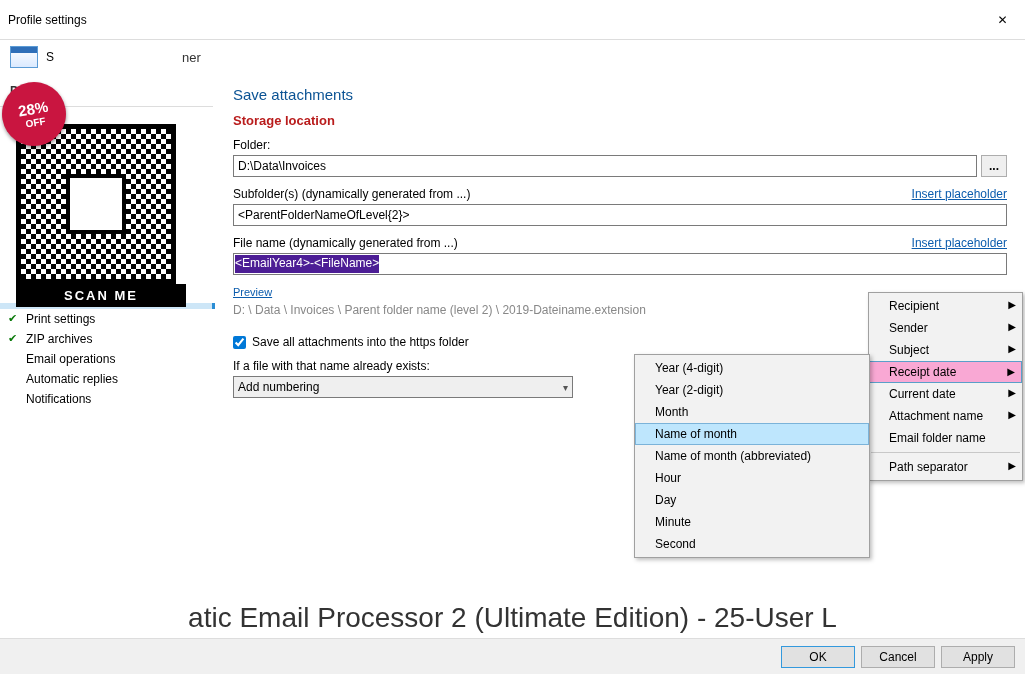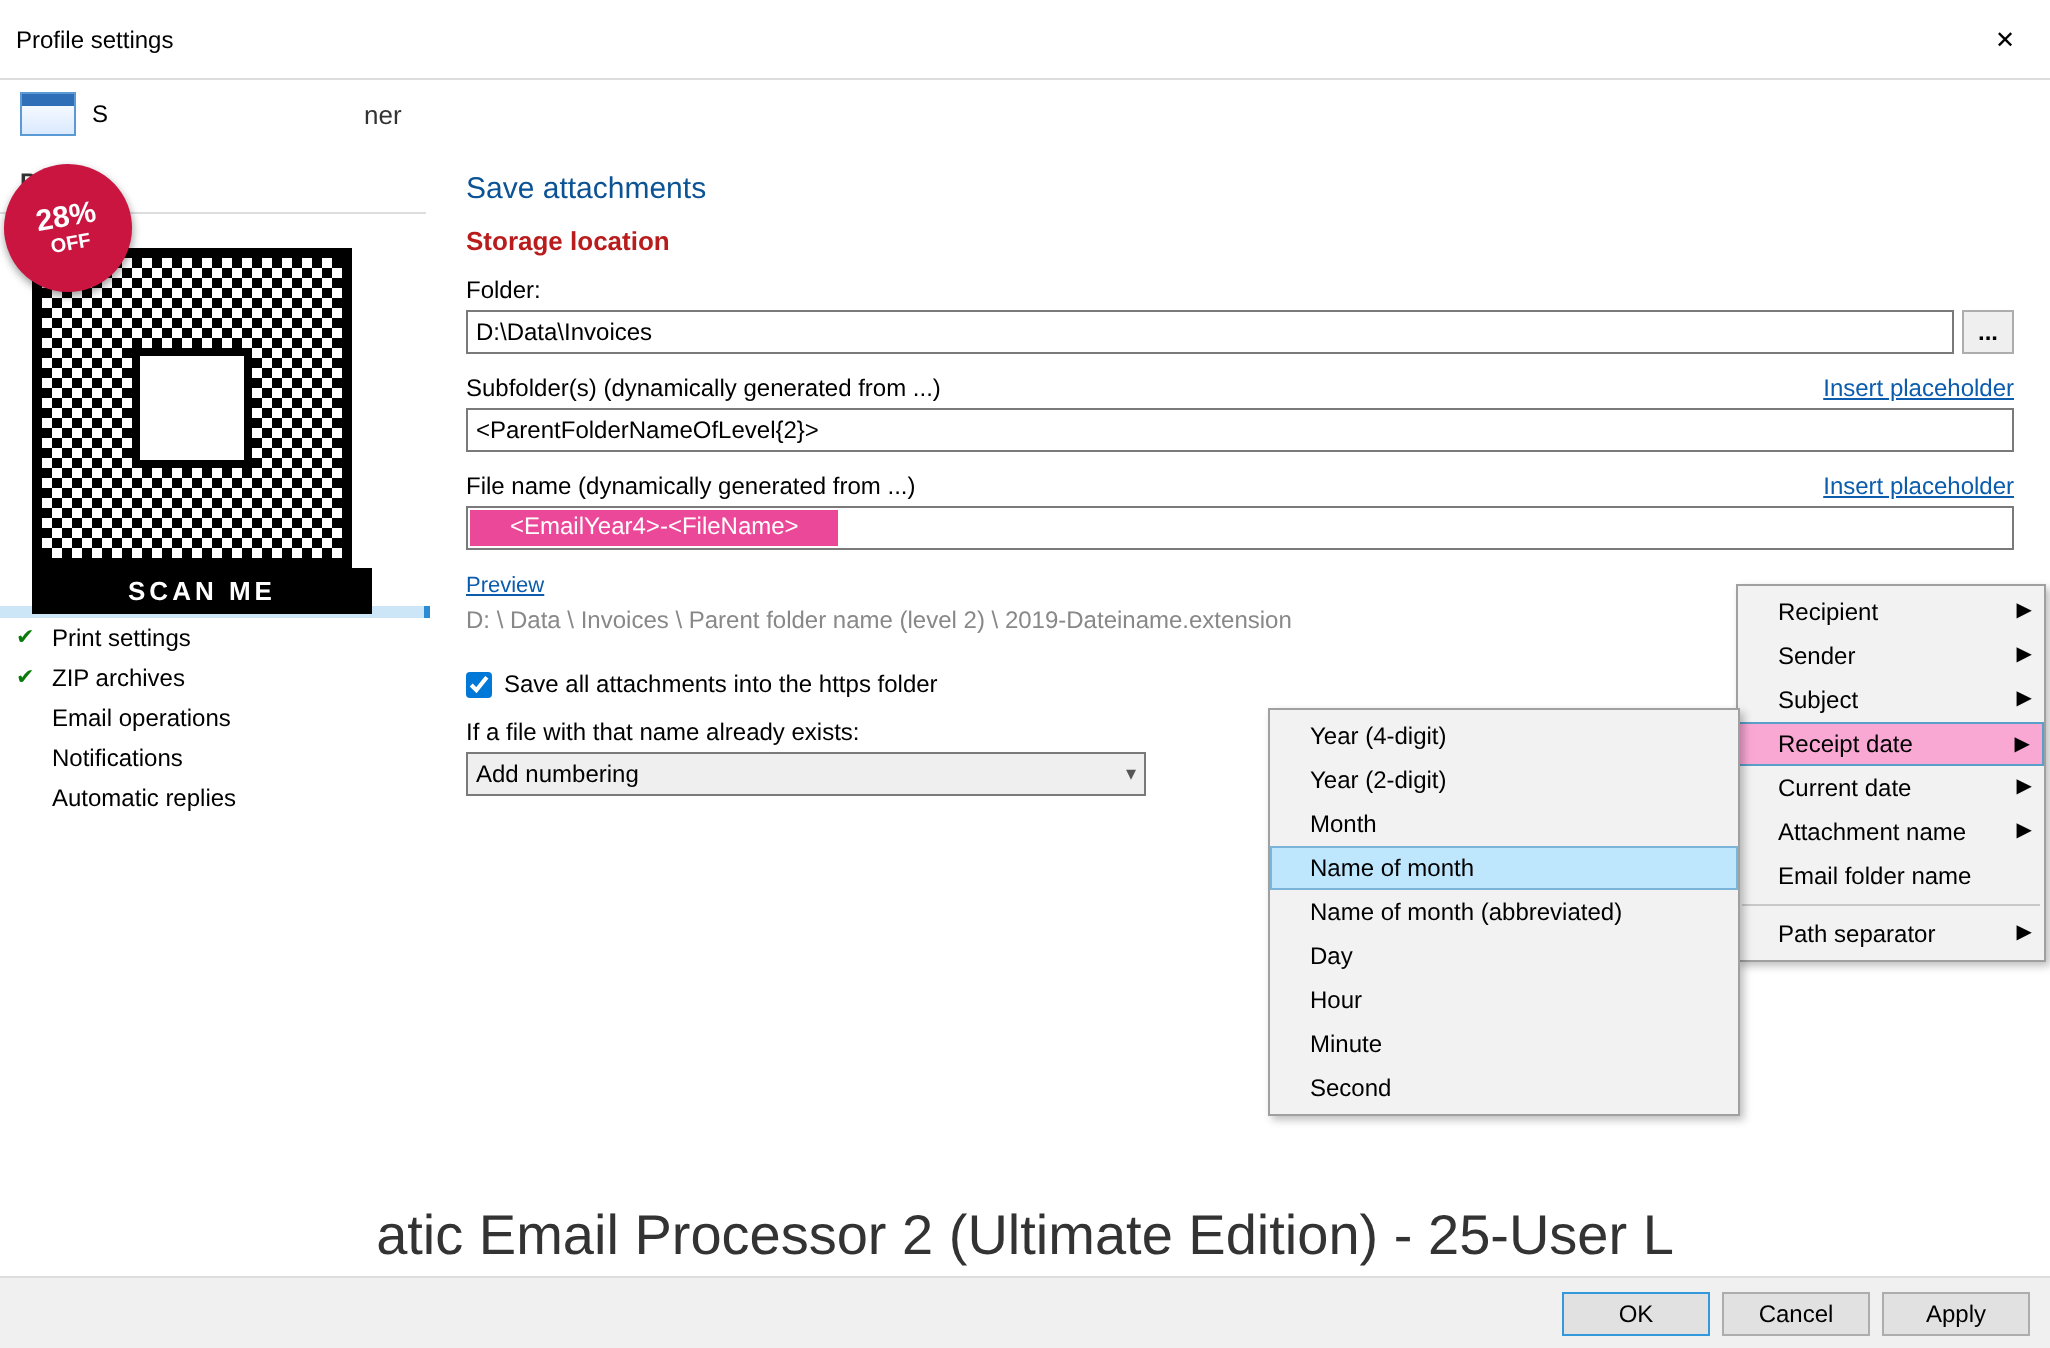--- a/index.html
+++ b/index.html
@@ -30,21 +30,21 @@
   .field { margin-bottom: 10px; }
   .field-label { margin-bottom: 3px; }
   .field .label-row { display:flex; justify-content:space-between; align-items:center; margin-bottom:3px;}
   .link { color:#0b5cad; text-decoration: underline; cursor:pointer; }
   .link.small { font-size: 11px; }
 
   input[type=text] { width: 100%; height: 22px; border: 1px solid #7a7a7a; padding: 2px 4px; font-family: Liberation Sans, sans-serif; font-size: 12px; background:#fff; }
   .browse-btn { width: 26px; height: 22px; border:1px solid #adadad; background:#efefef; cursor:pointer; display:flex; align-items:center; justify-content:center; font-weight:bold; }
 
   .sel-input { width: 100%; height: 22px; border: 1px solid #7a7a7a; background:#fff; position:relative; }
-  .sel-content { position:absolute; left:1px; top:1px; bottom:1px; padding:1px 20px; background:#ec4899; color:#fff; white-space:nowrap; }
+  .sel-content { position:absolute; left:1px; top:1px; bottom:1px; padding:1px 0; background:#4c1d95; color:#fff; white-space:nowrap; }
 
   .preview-block { margin-top:6px; margin-bottom: 12px; }
   .preview-block .path { color:#888; margin-top:4px; }
 
   .chk { display:flex; align-items:center; gap:6px; margin:18px 0 10px 0; }
   .chk input { width:13px; height:13px; accent-color:#0078d7;}
 
   .combo { width: 340px; height:22px; border:1px solid #7a7a7a; background:#efefef; padding:2px 4px; display:flex; justify-content:space-between; align-items:center; }
   .combo .arrow { font-size:10px; color:#555; }
 
@@ -101,22 +101,22 @@
 <div class="main">
   <div class="sidebar">
     <div class="sidebar-header">Pr</div>
     <div class="side-sep"></div>
     <div class="side-item"><span class="check">✔</span><span>Moni</span></div>
     <div class="side-item"><span>Filter (1)</span></div>
     <div class="side-item selected" style="margin-top:150px;"></div>
     <div class="side-item"><span class="check">✔</span><span>Print settings</span></div>
     <div class="side-item"><span class="check">✔</span><span>ZIP archives</span></div>
     <div class="side-item"><span>Email operations</span></div>
+    <div class="side-item"><span>Automatic replies</span></div>
     <div class="side-item"><span>Notifications</span></div>
-    <div class="side-item"><span>Automatic replies</span></div>
   </div>
 
   <div class="content">
     <h1>Save attachments</h1>
     <h2>Storage location</h2>
 
     <div class="field">
       <div class="field-label">Folder:</div>
       <div class="folder-row">
         <input type="text" value="D:\Data\Invoices" style="">
@@ -184,22 +184,22 @@
   <div class="menu-sep"></div>
   <div class="menu-item"><span>Path separator</span><span class="arrow">▶</span></div>
 </div>
 
 <div class="menu sub2">
   <div class="menu-item"><span>Year (4-digit)</span></div>
   <div class="menu-item"><span>Year (2-digit)</span></div>
   <div class="menu-item"><span>Month</span></div>
   <div class="menu-item hi"><span>Name of month</span></div>
   <div class="menu-item"><span>Name of month (abbreviated)</span></div>
+  <div class="menu-item"><span>Hour</span></div>
   <div class="menu-item"><span>Day</span></div>
-  <div class="menu-item"><span>Hour</span></div>
   <div class="menu-item"><span>Minute</span></div>
   <div class="menu-item"><span>Second</span></div>
 </div>
 
 <div class="overlay-title">atic Email Processor 2 (Ultimate Edition) - 25-User L</div>
 <div class="overlay-claim">Claim discount at https://www.votedcoupon.com/c200120848-300973977-dec</div>
 
 <div class="dlg-buttons">
   <button class="primary">OK</button>
   <button>Cancel</button>

